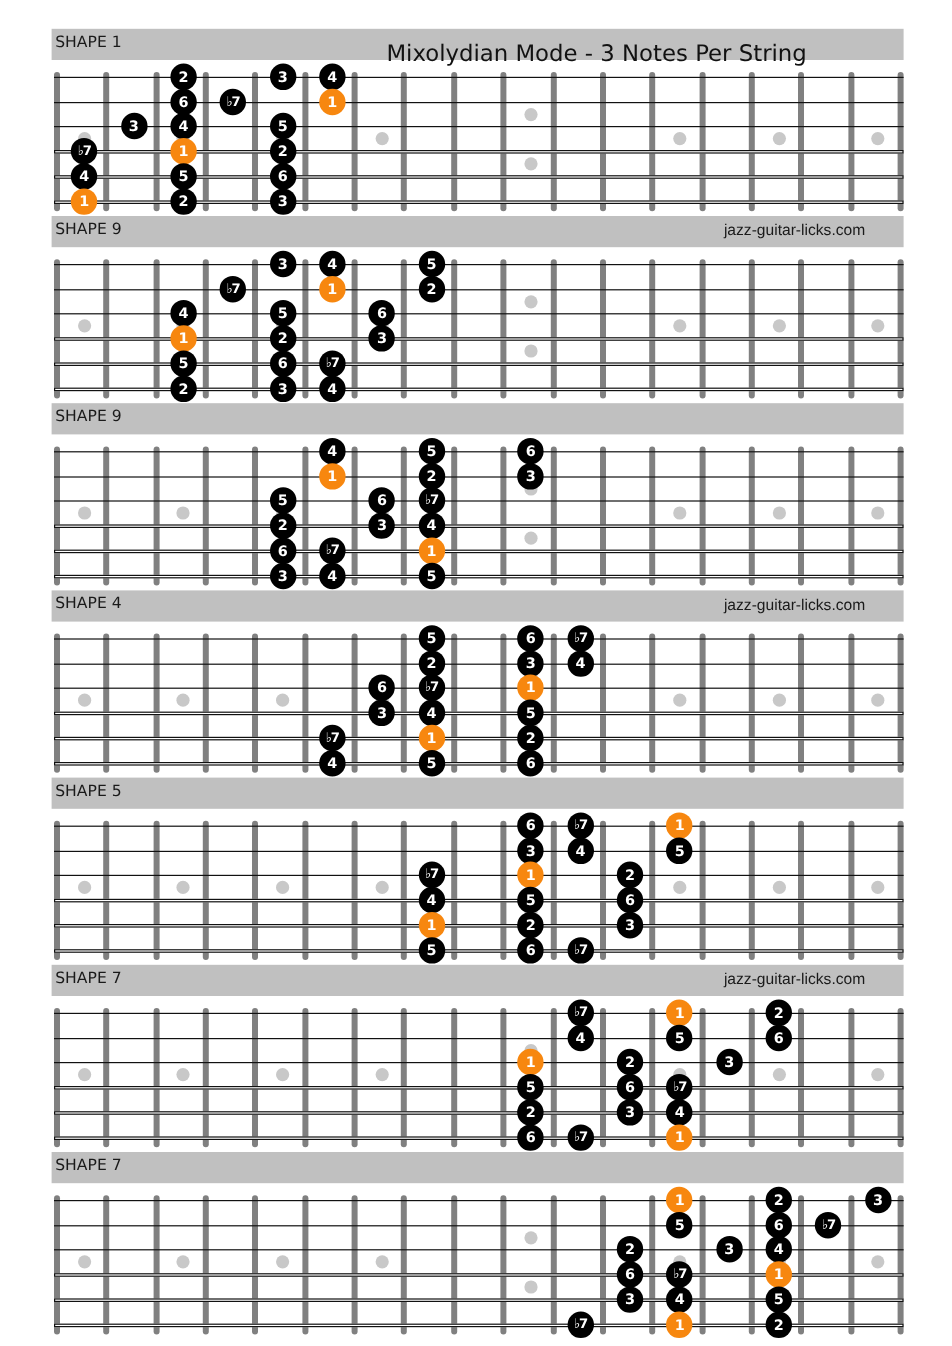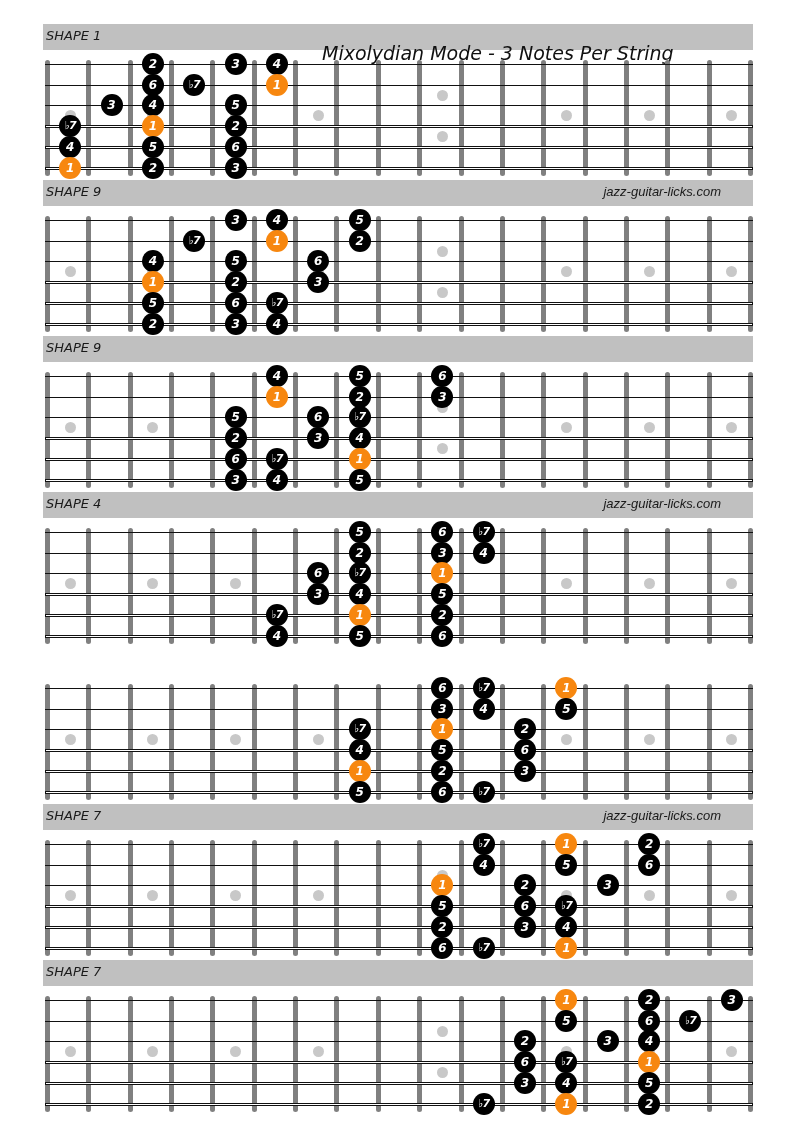--- a/index.html
+++ b/index.html
@@ -1,23 +1,23 @@
 <!DOCTYPE html>
 <html><head>
   <meta charset="utf-8">
   <style>
     html, body { margin: 0; padding: 0; background: #ffffff; }
     body { width: 793px; height: 1122px; position: relative; overflow: hidden;
            font-family: "DejaVu Sans", sans-serif; }
-    .shape { position: absolute; left: 0; width: 665px; height: 156px; font-style: italic; }
+    .shape { position: absolute; left: 0; width: 665px; height: 156px; }
     .bar { position: absolute; left: 43px; width: 710px; height: 26px; top: 0;
            background: #c0c0c0; }
     .shape-label { position: absolute; left: 3px; top: 4px; font-size: 13px; color: #1a1a1a;
                    font-family: "DejaVu Sans", sans-serif; }
-    .title { position: absolute; left: 279px; top: 16px; font-size: 19px; color: #111;
+    .title { position: absolute; left: 279px; top: 8px; font-size: 19px; color: #111;
              font-family: "DejaVu Sans", sans-serif; line-height: 26px; white-space: nowrap; }
     .site { position: absolute; right: 32px; top: 4px; font-size: 13px; color: #1a1a1a;
             font-family: "Liberation Sans", sans-serif; }
     .board { position: absolute; left: 0; top: 36px; width: 793px; height: 120px; }
     .fret { position: absolute; width: 5px; background: #808080; border-radius: 3px;
             top: 0; height: 116px; }
     .string { position: absolute; left: 45px; width: 708px; }
     .string.plain { height: 1px; background: #111; }
     .string.wound { height: 3px; background: #fff; border: 1px solid #111; box-sizing: border-box; }
     .dot { position: absolute; width: 11px; height: 11px; border-radius: 50%; background: #c8c8c8; }
@@ -260,20 +260,23 @@
         <div class="note" style="left: 431.325px; top: 55.1px;">5</div>
         <div class="note flat" style="left: 265.925px; top: 75.8px;">♭7</div>
         <div class="note root" style="left: 348.625px; top: 75.8px;">1</div>
         <div class="note" style="left: 431.325px; top: 75.8px;">2</div>
         <div class="note" style="left: 265.925px; top: 96.5px;">4</div>
         <div class="note" style="left: 348.625px; top: 96.5px;">5</div>
         <div class="note" style="left: 431.325px; top: 96.5px;">6</div>
       </div>
   </div>
     <div class="shape" style="top: 648px;">
+    <div class="bar">
+      <span class="shape-label">SHAPE 5</span>
+    </div>
     <div class="board">
         <div class="fret" style="left: 45px;"></div>
         <div class="fret" style="left: 86.35px;"></div>
         <div class="fret" style="left: 127.7px;"></div>
         <div class="fret" style="left: 169.05px;"></div>
         <div class="fret" style="left: 210.4px;"></div>
         <div class="fret" style="left: 251.75px;"></div>
         <div class="fret" style="left: 293.1px;"></div>
         <div class="fret" style="left: 334.45px;"></div>
         <div class="fret" style="left: 375.8px;"></div>

